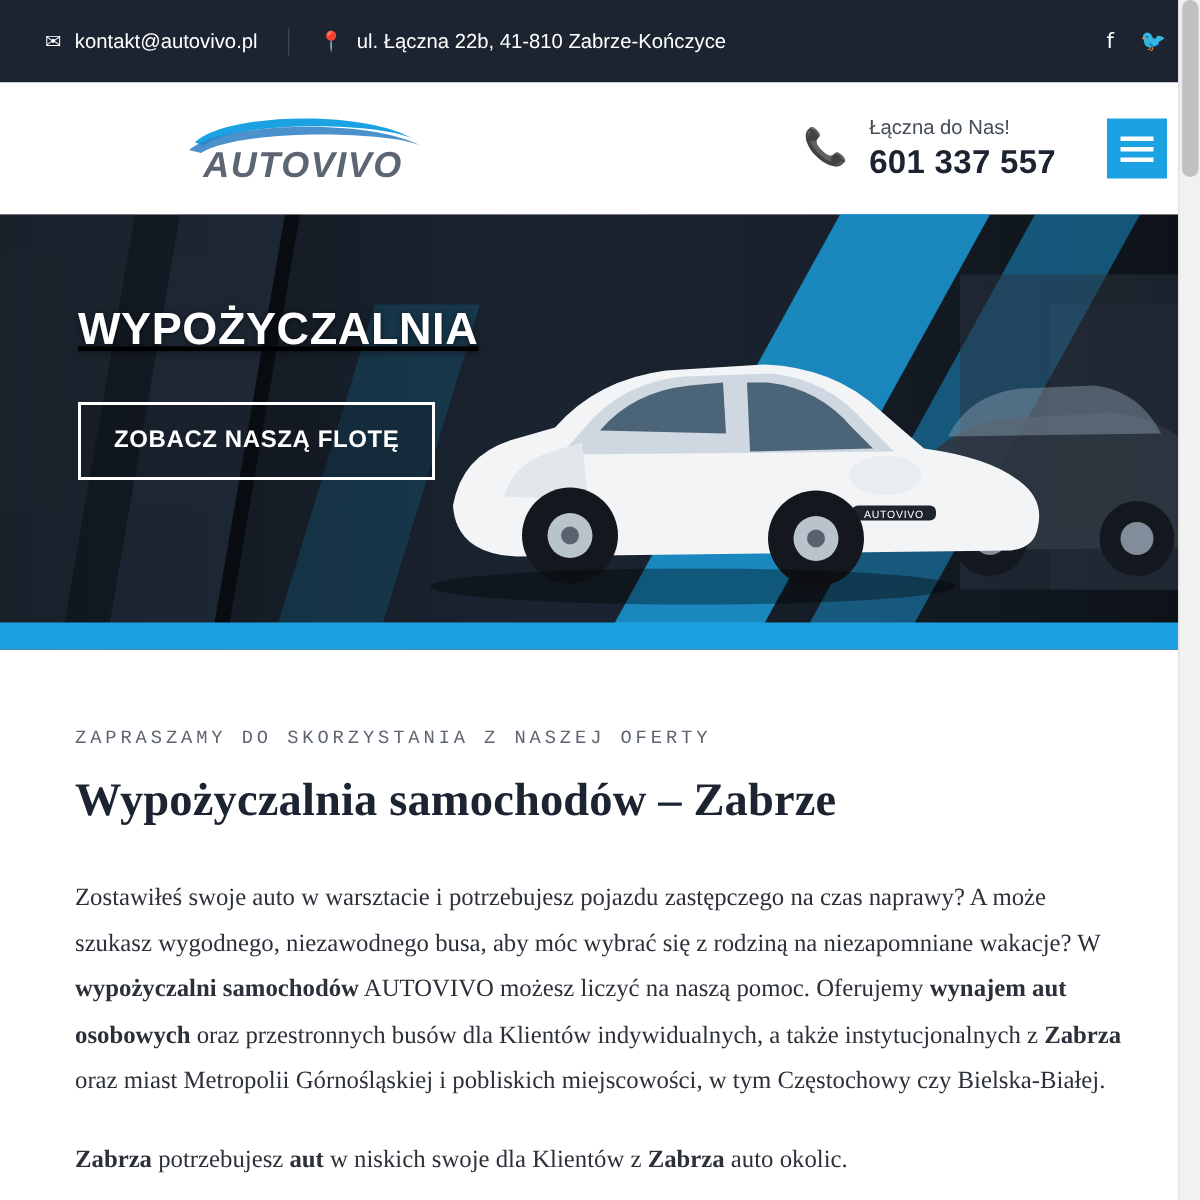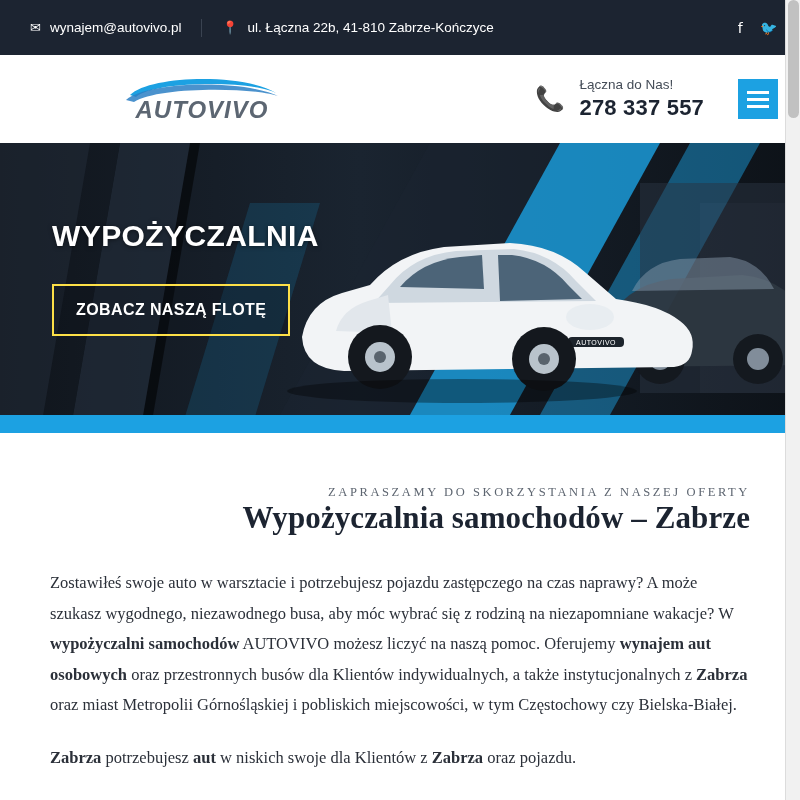--- a/index.html
+++ b/index.html
@@ -95,64 +95,66 @@
   .hero {
     position: relative;
     height: 290px;
     background: #12161d;
     overflow: hidden;
   }
   .hero-bg { position: absolute; inset: 0; }
   .hero-content {
     position: absolute;
     left: 52px;
-    top: 72px;
+    top: 56px;
     z-index: 6;
+    text-decoration: underline;
   }
   .hero h1 {
     color: #ffffff;
     font-size: 30px;
     font-weight: bold;
     letter-spacing: .4px;
     line-height: 1.42;
     text-shadow: 0 1px 4px rgba(0,0,0,.5);
   }
   .hero-btn {
     margin-top: 26px;
     display: inline-block;
-    border: 2px solid #fde047;
+    border: 2px solid #ffffff;
     color: #ffffff;
     font-size: 16px;
     font-weight: bold;
     letter-spacing: .4px;
     padding: 15px 22px;
     background: rgba(10,16,24,.25);
   }
   .hero-strip {
     position: absolute;
     left: 0; right: 0; bottom: 0;
     height: 18px;
     background: #1ca1e2;
     z-index: 7;
   }
 
   
   .main {
     padding: 52px 50px 0 50px;
   }
   .eyebrow {
-    text-align: right;
+    text-align: left;
     font-size: 12.5px;
     letter-spacing: 2.6px;
     color: #5d6570;
-    font-family: Liberation Serif, serif;
+    font-family: Liberation Mono, monospace;
     text-transform: uppercase;
   }
   .page-title {
-    text-align: right;
+    text-align: left;
+    margin-top: 16px;
     font-size: 31px;
     color: #1c2431;
     font-family: "Liberation Serif", serif;
     font-weight: bold;
     letter-spacing: .1px;
   }
   .body-copy {
     margin-top: 32px;
     font-family: "Liberation Serif", serif;
     font-size: 16.5px;
@@ -179,21 +181,21 @@
     background: #c1c1c1;
     border-radius: 6px;
   }
 </style>
 </head>
 <body>
 
 <div class="topbar">
   <div class="topbar-item">
     <span class="glyph">✉</span>
-    <span>wynajem@autovivo.pl</span>
+    <span>kontakt@autovivo.pl</span>
   </div>
   <div class="topbar-sep"></div>
   <div class="topbar-item">
     <span class="glyph">📍</span>
     <span>ul. Łączna 22b, 41-810 Zabrze-Kończyce</span>
   </div>
   <div class="topbar-spacer"></div>
   <div class="social">
     <span>f</span>
     <span>🐦</span>
@@ -206,21 +208,21 @@
       <path d="M14 22 C34 2, 128 0, 160 20 C140 8, 40 7, 20 24 Z" fill="#1ca1e2"></path>
       <path d="M10 27 C32 8, 130 6, 164 24 C142 14, 42 13, 18 29 Z" fill="#2b7fc4" opacity=".85"></path>
       <text x="86" y="45" font-family="Liberation Sans, sans-serif" font-size="24" font-weight="bold" font-style="italic" fill="#5c6672" text-anchor="middle" letter-spacing="1">AUTOVIVO</text>
     </svg>
   </div>
   <div class="header-spacer"></div>
   <div class="phone-block">
     <span class="phone-icon">📞</span>
     <div class="phone-text">
       <div class="call">Łączna do Nas!</div>
-      <div class="number">278 337 557</div>
+      <div class="number">601 337 557</div>
     </div>
   </div>
   <div class="burger">
     <i></i>
     <i></i>
     <i></i>
   </div>
 </div>
 
 <div class="hero">
@@ -291,21 +293,21 @@
 
 <div class="main">
   <div class="eyebrow">ZAPRASZAMY DO SKORZYSTANIA Z NASZEJ OFERTY</div>
   <h2 class="page-title">Wypożyczalnia samochodów – Zabrze</h2>
 
   <div class="body-copy">
     <p>
       <span>Zostawiłeś swoje auto w warsztacie i potrzebujesz pojazdu zastępczego na czas naprawy? A może szukasz wygodnego, niezawodnego busa, aby móc wybrać się z rodziną na niezapomniane wakacje? W </span><b>wypożyczalni samochodów</b><span> AUTOVIVO możesz liczyć na naszą pomoc. Oferujemy </span><b>wynajem aut osobowych</b><span> oraz przestronnych busów dla Klientów indywidualnych, a także instytucjonalnych z </span><b>Zabrza</b><span> oraz miast Metropolii Górnośląskiej i pobliskich miejscowości, w tym Częstochowy czy Bielska-Białej.</span>
     </p>
     <p>
-      <b>Zabrza</b><span> potrzebujesz </span><b>aut</b><span> w niskich swoje dla Klientów z </span><b>Zabrza</b><span> oraz pojazdu.</span>
+      <b>Zabrza</b><span> potrzebujesz </span><b>aut</b><span> w niskich swoje dla Klientów z </span><b>Zabrza</b><span> auto okolic.</span>
     </p>
 
   </div>
 </div>
 
 <div class="scrollbar">
   <div class="thumb"></div>
 </div>
 
 </body></html>

